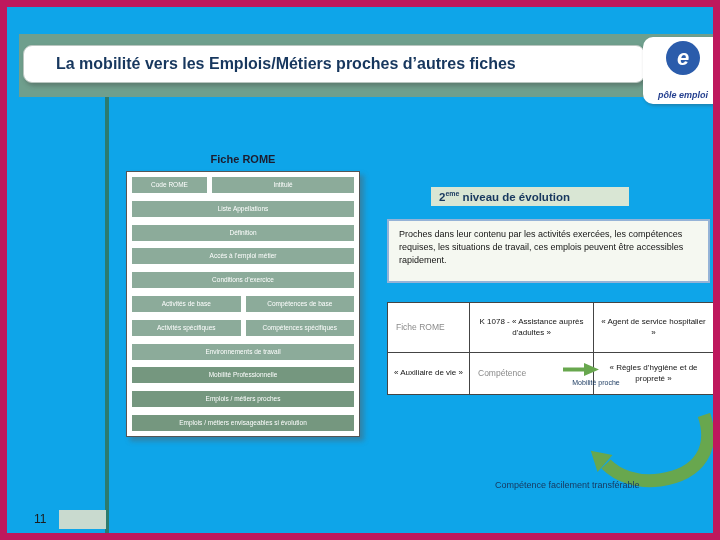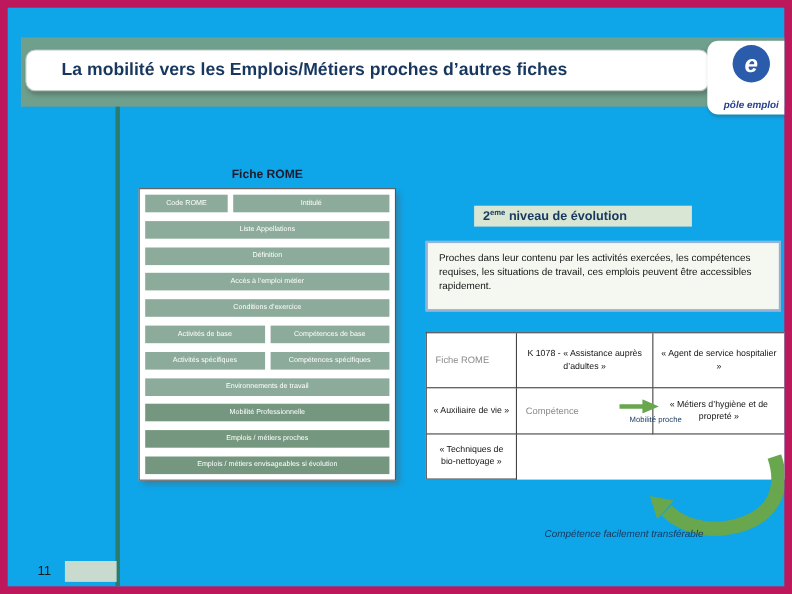--- a/index.html
+++ b/index.html
@@ -51,21 +51,21 @@
   .mob-label { justify-content: flex-start; text-align: left; color: #8a8a8a; font-size: 8.5px; padding-left: 8px; }
   .r1 { min-height: 50px; }
   .r2 { min-height: 42px; }
   .r3 { min-height: 41px; }
 
   .mini-arrow { position: absolute; left: 556px; top: 356px; width: 36px; height: 13px; }
   .arrow-caption { position: absolute; left: 548px; top: 372px; width: 82px; text-align: center;
                    font-size: 7px; color: #17375e; }
 
   .swirl-arrow { position: absolute; left: 575px; top: 406px; width: 135px; height: 82px; }
-  .transfer-note { position: absolute; left: 488px; top: 473px; font-size: 9px; color: #17375e; font-style: italic; }
+  .transfer-note { position: absolute; left: 488px; top: 473px; font-size: 9px; color: #17375e; }
 
   
   .footer-bar { position: absolute; left: 52px; top: 503px; width: 47px; height: 19px; background: #c9dacf; }
   .page-num { position: absolute; left: 27px; top: 505px; font-size: 12px; color: #1c1c1c; text-align: right; }
 </style>
 </head>
 <body>
 
 <div class="slide">
 
@@ -130,22 +130,21 @@
   <div class="info-box">Proches dans leur contenu par les activités exercées, les compétences requises, les situations de travail, ces emplois peuvent être accessibles rapidement.</div>
 
   <div class="mob-table">
     <div class="mob-cell mob-label r1">Fiche ROME</div>
     <div class="mob-cell r1">K 1078 - « Assistance auprès d’adultes »</div>
 
     <div class="mob-cell r2">« Agent de service hospitalier »</div>
     <div class="mob-cell r2">« Auxiliaire de vie »</div>
 
     <div class="mob-cell mob-label r3">Compétence</div>
-    <div class="mob-cell r3">« Métiers d’hygiène et de propreté »</div>
-    <div class="mob-cell r3">« Techniques de bio-nettoyage »</div>
+    <div class="mob-cell r3">« Règles d’hygiène et de propreté »</div>
   </div>
 
   <svg class="mini-arrow" viewBox="0 0 36 13">
     <polygon points="0,4.5 21,4.5 21,0 36,6.5 21,13 21,8.5 0,8.5" fill="#68a74e"></polygon>
   </svg>
   <div class="arrow-caption">Mobilité proche</div>
 
   <svg class="swirl-arrow" viewBox="0 0 135 82">
     <path d="M 122 2 C 133 34 119 61 78 67 C 55 70 36 63 24 51" fill="none" stroke="#68a74e" stroke-width="13"></path>
     <polygon points="8.8,37.8 30.5,41.9 15.5,59.1" fill="#68a74e"></polygon>

